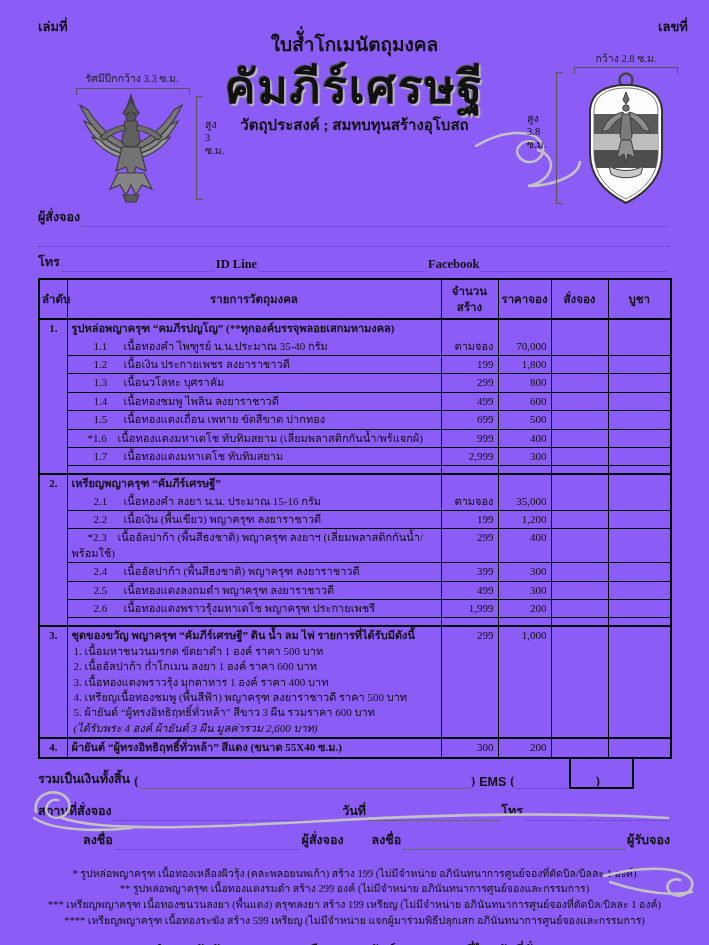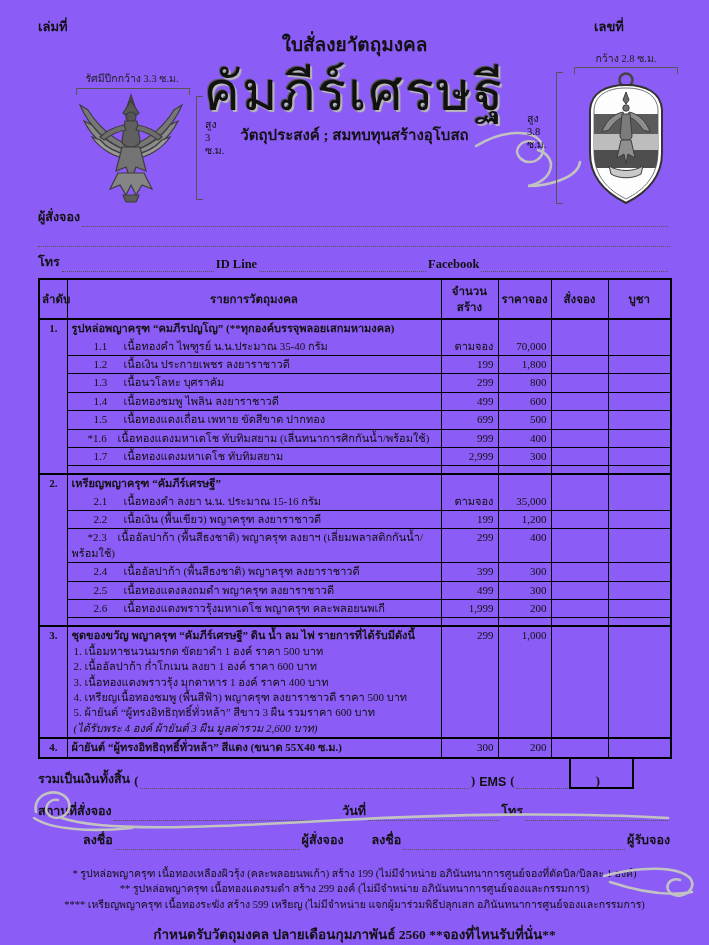--- a/index.html
+++ b/index.html
@@ -6,21 +6,21 @@
   .page{
     position:relative;width:709px;height:945px;margin:0 auto;background:#8b5cf6;
     font-family:"Liberation Serif","DejaVu Serif",serif;color:#111;overflow:hidden;
   }
   .abs{position:absolute;}
   
   .corner-label{font-weight:bold;font-size:13px;}
   .center-head{position:absolute;left:0;top:34px;width:100%;text-align:center;line-height:1.15;}
   .form-title{font-size:19px;font-weight:bold;}
   .main-title{font-size:27px;font-weight:bold;margin-top:2px;letter-spacing:1px;}
-  .big-title{font-size:54px;font-weight:normal;letter-spacing:2px;margin-top:4px;
+  .big-title{font-size:46px;font-weight:bold;letter-spacing:2px;margin-top:4px;
     text-shadow:2px 2px 1px #b9b9b9, -1px -1px 0 #555;line-height:1.2;}
   .subtitle{font-size:15px;font-weight:bold;margin-top:2px;}
   .meas{font-size:10.5px;color:#222;}
   .bracket-h{border-top:1px solid #555;height:6px;}
   .bracket-h:before,.bracket-h:after{content:"";position:absolute;top:0;width:0;height:6px;border-left:1px solid #555;}
   .bracket-h:before{left:0;} .bracket-h:after{right:0;}
   .bracket-v{border-left:1px solid #555;width:6px;}
   .bracket-v:before,.bracket-v:after{content:"";position:absolute;left:0;height:0;width:6px;border-top:1px solid #555;}
   .bracket-v:before{top:0;} .bracket-v:after{bottom:0;}
   .side-label{font-size:10.5px;line-height:1.25;text-align:left;}
@@ -50,24 +50,24 @@
   .bottom-line{display:flex;align-items:flex-end;margin:0 39px 0 38px;font-size:12.5px;font-weight:bold;}
   .foot{ text-align:center;font-size:10.5px;line-height:1.5;}
   .delivery{text-align:center;font-size:13.5px;font-weight:bold;margin-top:10px;}
 </style>
 </head>
 <body>
 
 <div class="page">
 
   <div class="abs corner-label" style="left:38px;top:16px;">เล่มที่</div>
-  <div class="abs corner-label" style="left:594px;top:16px;">เลขที่</div>
+  <div class="abs corner-label" style="left:658px;top:16px;">เลขที่</div>
 
   <div class="center-head">
-    <div class="form-title">ใบสั่ลงยาัตถุมงคล</div>
+    <div class="form-title">ใบสั่ำโกเมนัตถุมงคล</div>
     <div class="big-title">คัมภีร์เศรษฐี</div>
     <div class="subtitle">วัตถุประสงค์ ; สมทบทุนสร้างอุโบสถ</div>
   </div>
 
   <svg class="abs flourish" style="left:468px;top:112px;" width="120" height="80" viewBox="0 0 120 80">
     <path d="M8,34 C34,18 66,16 74,32 C80,46 62,56 52,46 C44,38 54,26 66,30"></path>
     <path d="M70,38 C92,46 84,70 60,74 C80,74 110,66 112,50"></path>
   </svg>
 
   <div class="abs meas" style="left:74px;top:70px;width:116px;text-align:center;">รัศมีปีกกว้าง 3.3 ซ.ม.</div>
@@ -214,21 +214,21 @@
           <td></td>
         </tr>
         <tr class="item">
           <td><span class="code">1.5</span><span>เนื้อทองแดงเถื่อน เพทาย ขัดสีขาด ปากทอง</span></td>
           <td class="num">699</td>
           <td class="num">500</td>
           <td></td>
           <td></td>
         </tr>
         <tr class="item">
-          <td><span class="codeStar">*1.6</span><span>เนื้อทองแดงมหาเดโช ทับทิมสยาม (เลี่นทนาการศิกกันน้ำ/พร้อมใช้)</span></td>
+          <td><span class="codeStar">*1.6</span><span>เนื้อทองแดงมหาเดโช ทับทิมสยาม (เลี่ยมพลาสติกกันน้ำ/พร้แจกผ้)</span></td>
           <td class="num">999</td>
           <td class="num">400</td>
           <td></td>
           <td></td>
         </tr>
         <tr class="item">
           <td><span class="code">1.7</span><span>เนื้อทองแดงมหาเดโช ทับทิมสยาม</span></td>
           <td class="num">2,999</td>
           <td class="num">300</td>
           <td></td>
@@ -280,21 +280,21 @@
           <td></td>
         </tr>
         <tr class="item">
           <td><span class="code">2.5</span><span>เนื้อทองแดงลงถมดำ พญาครุฑ ลงยาราชาวดี</span></td>
           <td class="num">499</td>
           <td class="num">300</td>
           <td></td>
           <td></td>
         </tr>
         <tr class="item">
-          <td><span class="code">2.6</span><span>เนื้อทองแดงพราวรุ้งมหาเดโช พญาครุฑ คละพลอยนพเกี</span></td>
+          <td><span class="code">2.6</span><span>เนื้อทองแดงพราวรุ้งมหาเดโช พญาครุฑ ประกายเพชรี</span></td>
           <td class="num">1,999</td>
           <td class="num">200</td>
           <td></td>
           <td></td>
         </tr>
         <tr class="spacer">
           <td></td>
           <td></td>
           <td></td>
           <td></td>
@@ -365,20 +365,21 @@
 
   <svg class="abs flourish" style="left:22px;top:778px;" width="650" height="56" viewBox="0 0 650 56">
     <path d="M14,34 C10,14 38,8 46,22 C52,34 38,44 28,38 C20,32 26,20 36,22"></path>
     <path d="M40,40 C80,54 180,50 320,42 C460,34 580,36 646,40"></path>
     <path d="M12,40 C30,52 70,54 110,50"></path>
   </svg>
 
   <div class="foot" style="margin-top:16px;">
     <div>* รูปหล่อพญาครุฑ เนื้อทองเหลืองผิวรุ้ง (คละพลอยนพเก้า) สร้าง 199 (ไม่มีจำหน่าย อภินันทนาการศูนย์จองที่ตัดบิล/บิลละ 1 องค์)</div>
     <div>** รูปหล่อพญาครุฑ เนื้อทองแดงรมดำ สร้าง 299 องค์ (ไม่มีจำหน่าย อภินันทนาการศูนย์จองและกรรมการ)</div>
+    <div>*** เหรียญพญาครุฑ เนื้อทองชนวนลงยา (พื้นแดง) ครุฑลงยา สร้าง 199 เหรียญ (ไม่มีจำหน่าย อภินันทนาการศูนย์จองที่ตัดบิล/บิลละ 1 องค์)</div>
     <div>**** เหรียญพญาครุฑ เนื้อทองระฆัง สร้าง 599 เหรียญ (ไม่มีจำหน่าย แจกผู้มาร่วมพิธีปลุกเสก อภินันทนาการศูนย์จองและกรรมการ)</div>
   </div>
 
   <svg class="abs flourish" style="left:600px;top:848px;" width="100" height="60" viewBox="0 0 100 60">
     <path d="M4,28 C40,18 78,18 90,30 C98,40 84,52 72,46 C62,40 70,28 80,32"></path>
     <path d="M10,34 C40,44 70,48 92,44"></path>
   </svg>
 
   <div class="delivery">กำหนดรับวัตถุมงคล ปลายเดือนกุมภาพันธ์ 2560 **จองที่ไหนรับที่นั่น**</div>
 

